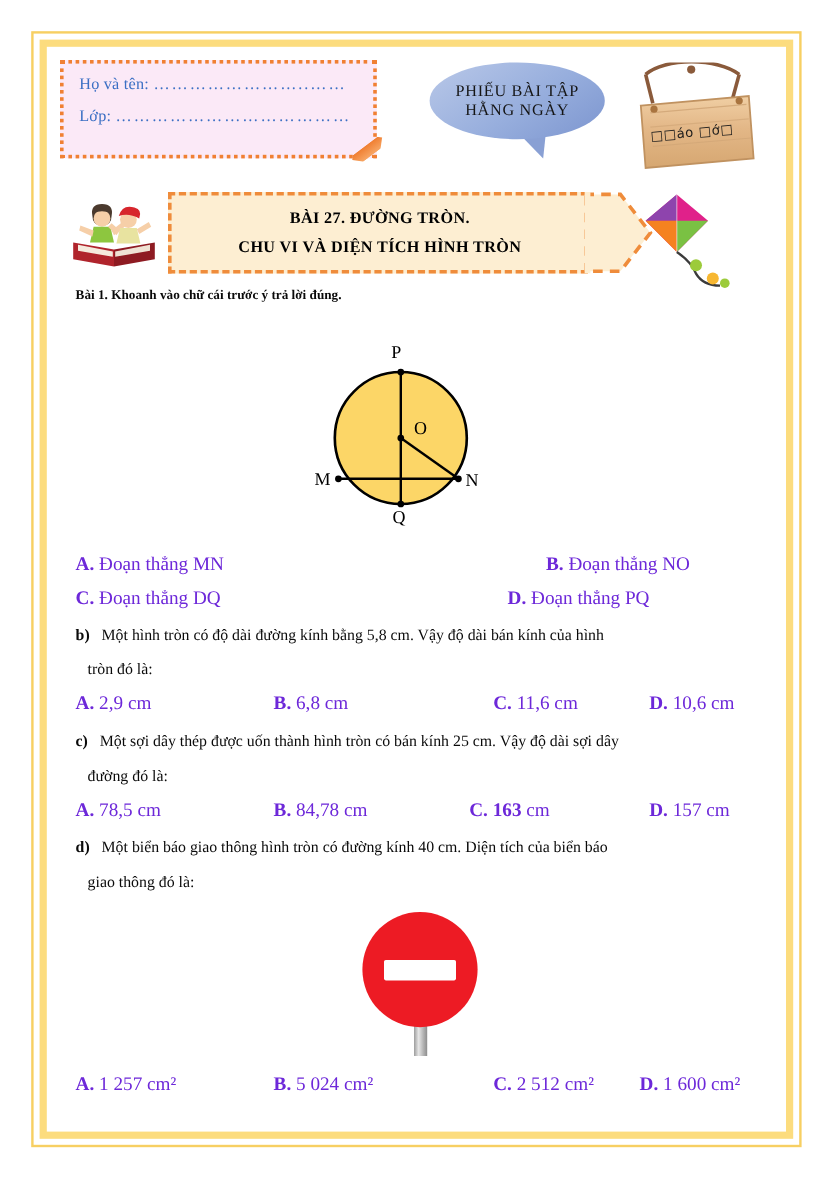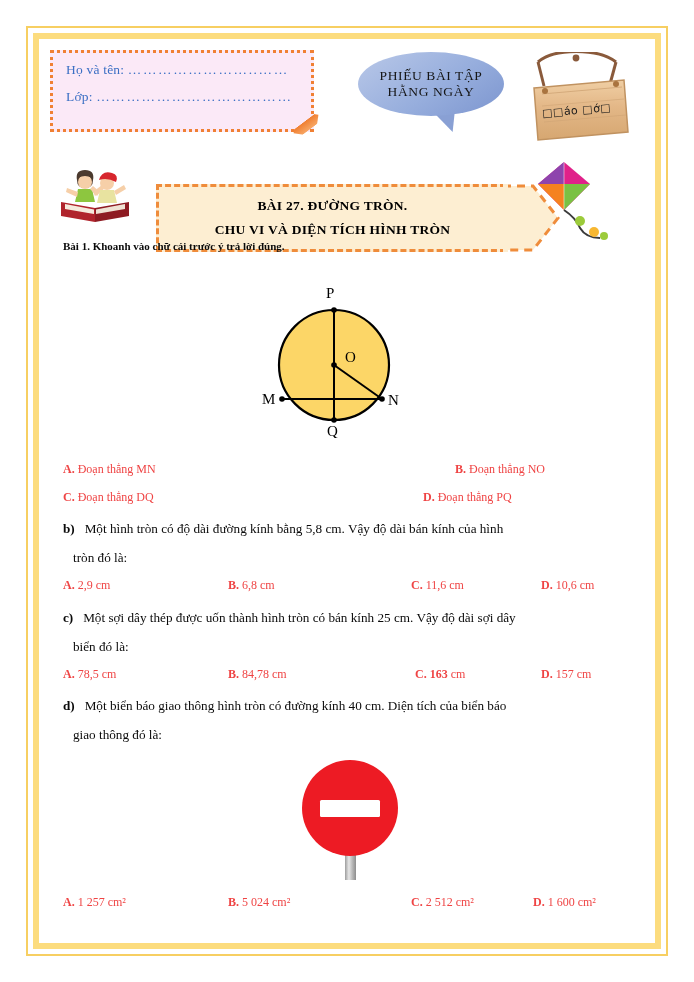--- a/index.html
+++ b/index.html
@@ -145,25 +145,24 @@
   
   .kids {
     position: absolute;
     left: 57px;
     top: 162px;
     width: 76px;
     height: 64px;
   }
   .banner {
     position: absolute;
-    left: 156px;
+    left: 140px;
     top: 160px;
     width: 404px;
     height: 64px;
-    margin-top: 24px;
   }
   .banner-body {
     position: absolute;
     left: 0; top: 0;
     width: 350px;
     height: 68px;
     background: #fdeed2;
     border: 3px dashed #ef8c3b;
     border-right: none;
     box-sizing: border-box;
@@ -214,22 +213,22 @@
 
   
   .ansrow {
     position: absolute;
     left: 63px;
     width: 572px;
     height: 20px;
   }
   .ans {
     position: absolute;
-    font-size: 12px;
-    color: #ef4444;
+    font-size: 16px;
+    color: #6d28d9;
     white-space: nowrap;
   }
   .ans b { font-weight: bold; }
 
   
   .figure-circle {
     position: absolute;
     left: 258px;
     top: 282px;
     width: 152px;
@@ -412,31 +411,31 @@
         <b>D.</b>
         <span>10,6 cm</span>
       </div>
     </div>
 
     <div class="txt stem" style="top:608px;">
       <span class="bold">c)</span>
       <span>&nbsp;</span>
       <span>Một sợi dây thép được uốn thành hình tròn có bán kính 25 cm. Vậy độ dài sợi dây</span>
     </div>
-    <div class="txt stem2" style="top:637px;">biển đó là:</div>
+    <div class="txt stem2" style="top:637px;">đường đó là:</div>
     <div class="ansrow" style="top:667px;">
       <div class="ans" style="left:0;">
         <b>A.</b>
         <span>78,5 cm</span>
       </div>
       <div class="ans" style="left:165px;">
         <b>B.</b>
         <span>84,78 cm</span>
       </div>
-      <div class="ans" style="left:352px;">
+      <div class="ans" style="left:328px;">
         <b>C.</b>
         <b>163</b>
         <span>cm</span>
       </div>
       <div class="ans" style="left:478px;">
         <b>D.</b>
         <span>157 cm</span>
       </div>
     </div>
 

